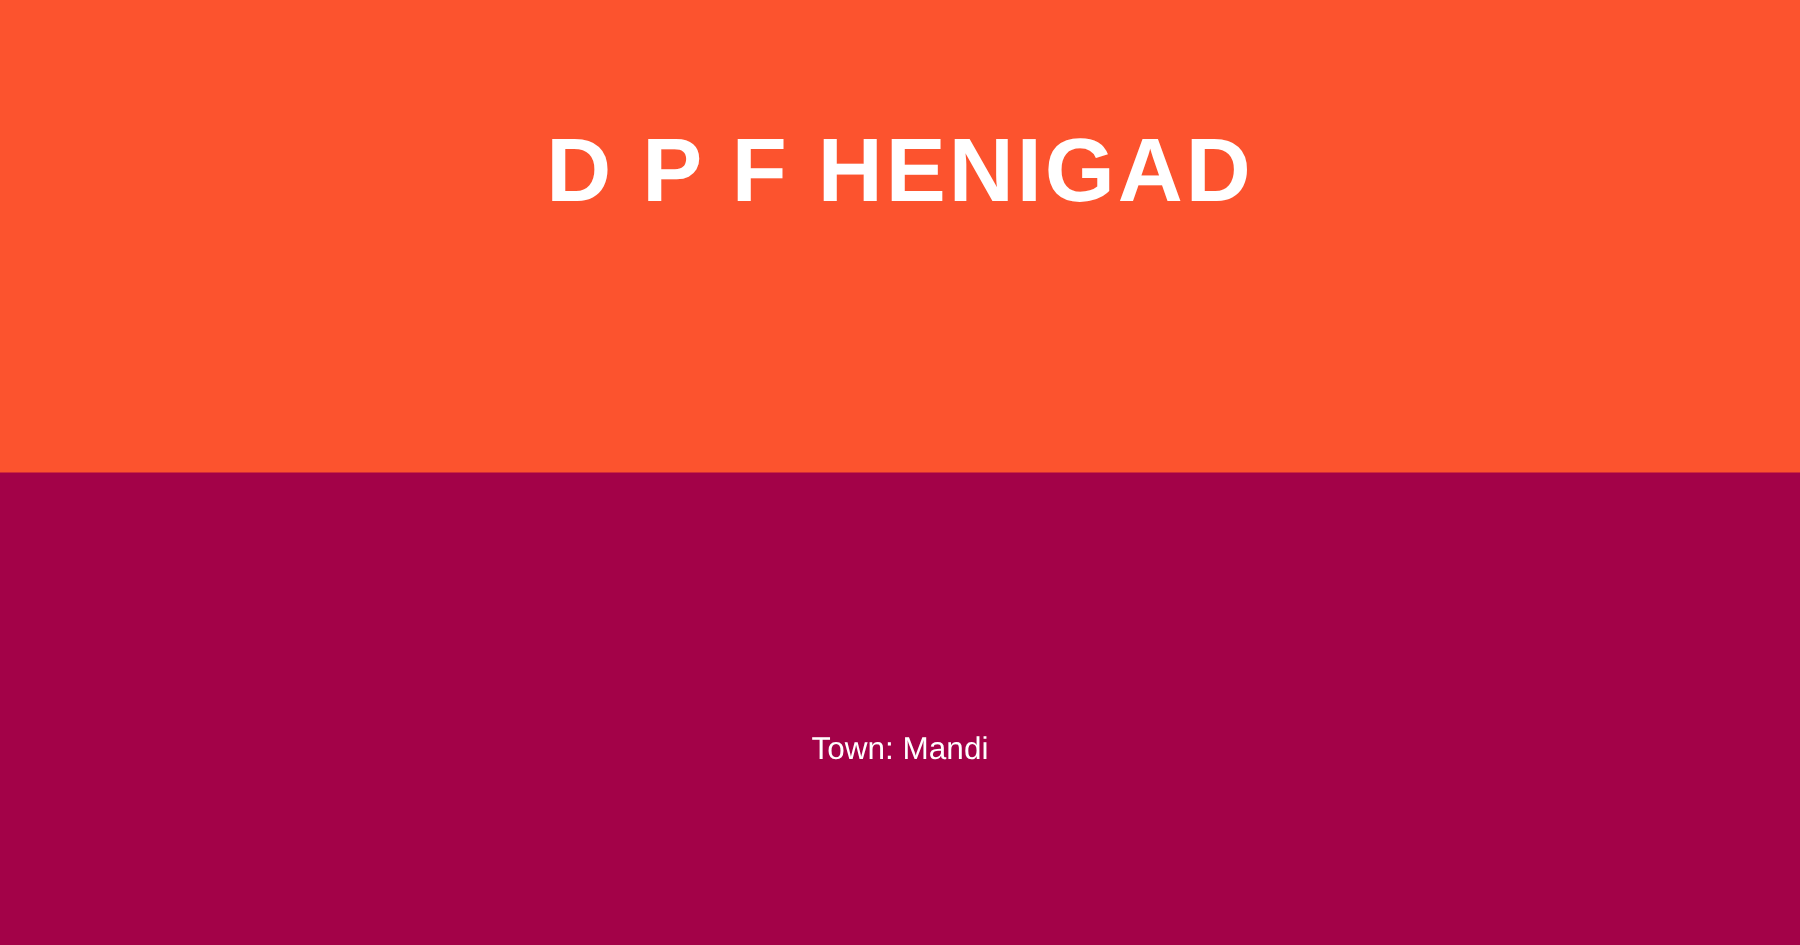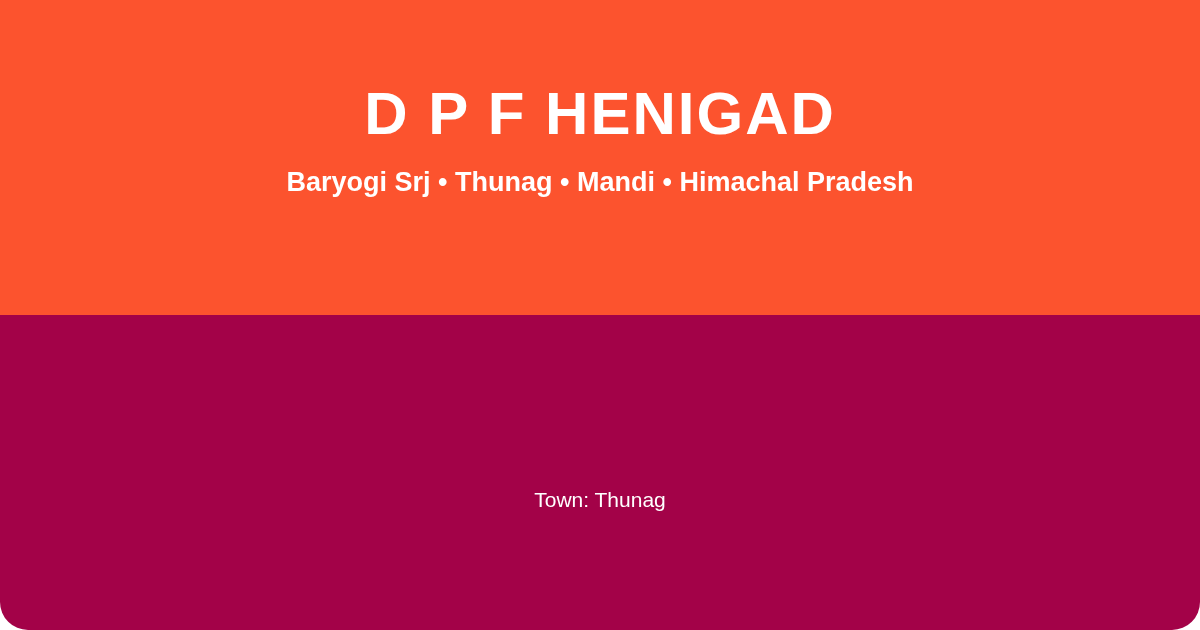--- a/index.html
+++ b/index.html
@@ -12,21 +12,20 @@
     font-family: "Liberation Sans", sans-serif;
     overflow: hidden;
   }
   .card {
     position: relative;
     width: 1200px;
     height: 630px;
     background: #a30248;
     display: flex;
     flex-direction: column;
-    border-radius: 28px;
   }
   .header {
     width: 100%;
     height: 315px;
     background: #fc532e;
     box-sizing: border-box;
     display: flex;
     flex-direction: column;
     align-items: center;
     justify-content: flex-start;
@@ -76,20 +75,19 @@
     opacity: 0.92;
   }
 </style>
 </head>
 <body>
 
 <div class="card">
 
   <div class="header">
     <h1 class="title">D P F HENIGAD</h1>
-    <p class="subtitle">Baryogi Srj • Thunag • Mandi • Himachal Pradesh</p>
   </div>
 
   <div class="body">
-    <div class="town-line">Town: Thunag</div>
+    <div class="town-line">Town: Mandi</div>
   </div>
 
 </div>
 
 </body></html>

